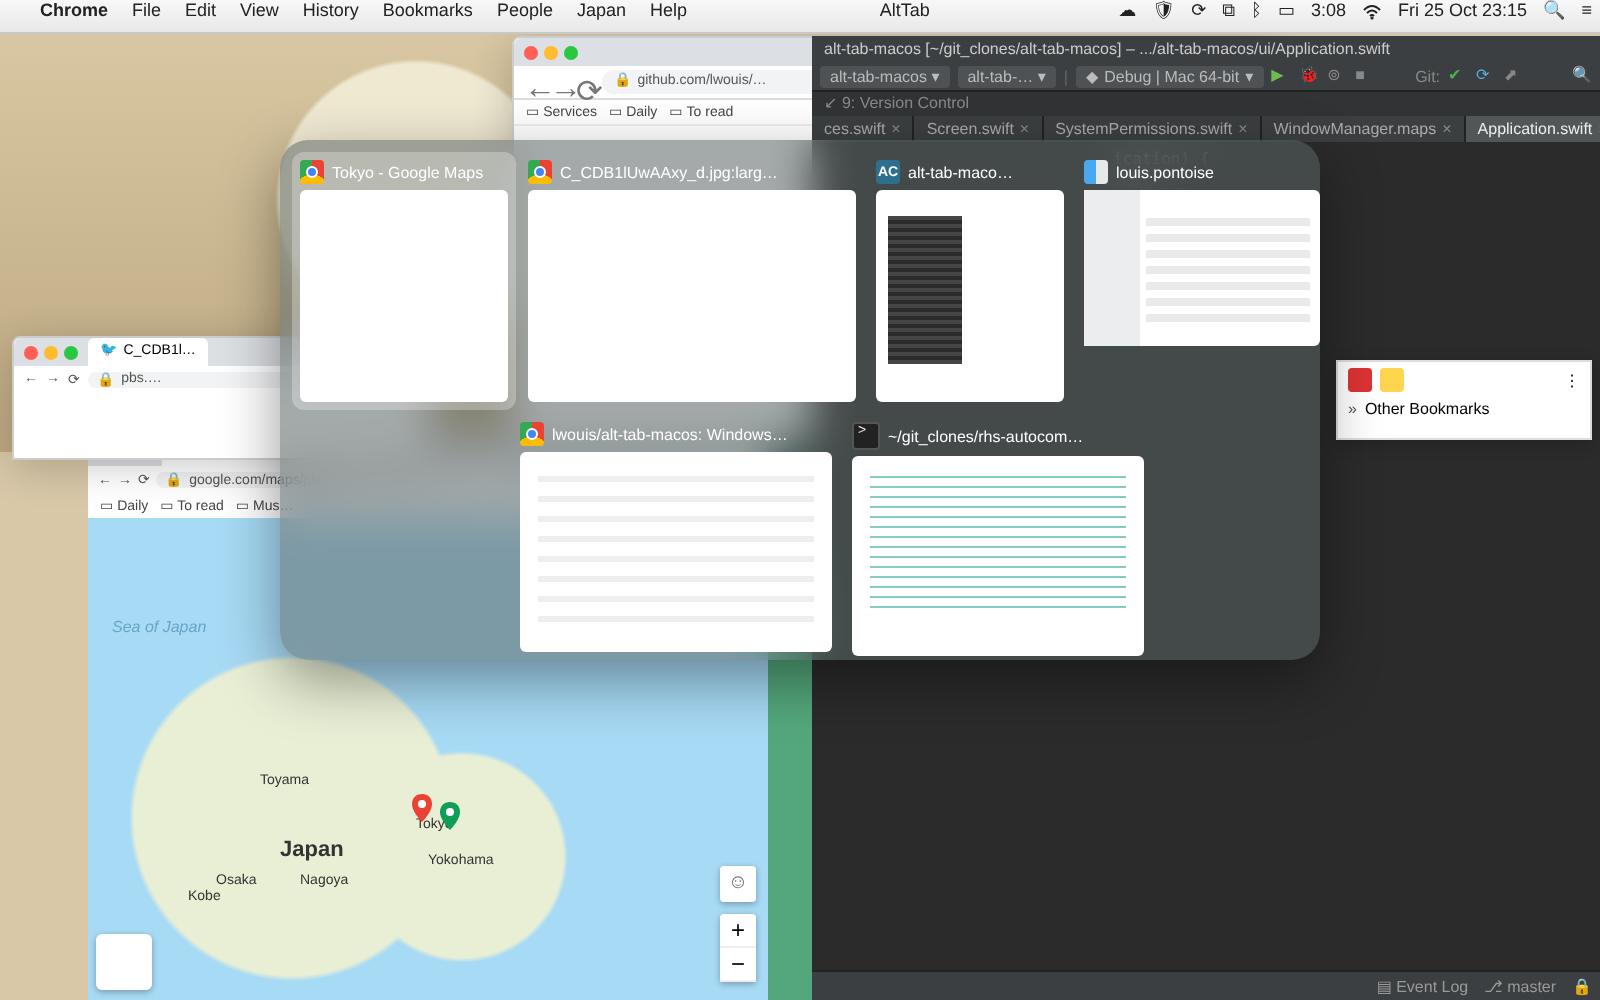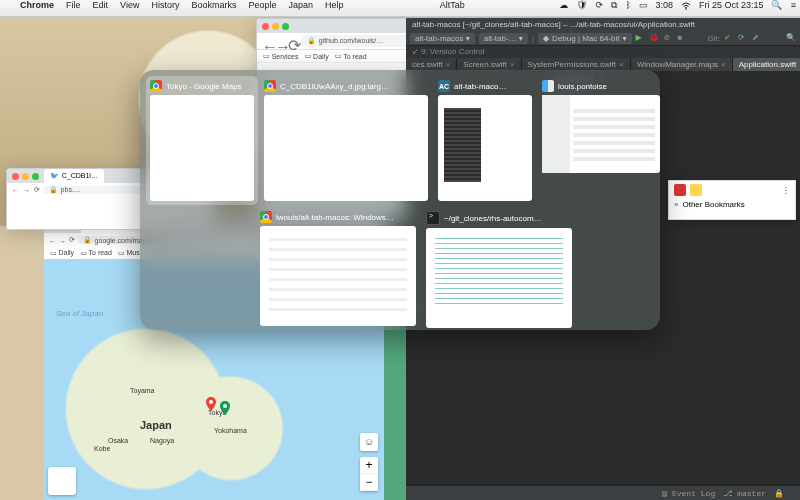--- a/index.html
+++ b/index.html
@@ -22,21 +22,21 @@
   .ide .toolbar .git{color:#888;font-size:8px;margin-left:16px;}
   .ide .toolbar .check{color:#4caf50;}
   .ide .vcbar{height:12px;background:#313335;padding-left:6px;font-size:8px;color:#888;line-height:12px;}
   .ide .tabs{height:14px;background:#3c3f41;display:flex;font-size:8px;}
   .ide .tab{padding:0 6px;line-height:14px;color:#aaa;border-right:1px solid #222;white-space:nowrap;display:flex;align-items:center;gap:3px;}
   .ide .tab.active{background:#515658;color:#eee;}
   .ide .tab .close{color:#888;}
   .ide .editor{position:absolute;top:53px;left:0;right:0;bottom:14px;background:#2b2b2b;padding:4px 6px;font-family:Menlo,monospace;font-size:8px;color:#aab;white-space:pre;}
   .ide .editor .kw{color:#cc7832;}
   .ide .editor .fn{color:#ffc66d;}
-  .ide .statusbar{position:absolute;left:0;right:0;bottom:0;height:14px;background:#3c3f41;border-top:1px solid #222;display:flex;align-items:center;justify-content:flex-end;gap:8px;padding:0 16px;font-size:8px;color:#999;font-family:Liberation Mono, monospace;}
+  .ide .statusbar{position:absolute;left:0;right:0;bottom:0;height:14px;background:#3c3f41;border-top:1px solid #222;display:flex;align-items:center;justify-content:flex-end;gap:8px;padding:0 4px;font-size:8px;color:#999;}
   .ide .statusbar .lock{color:#888;}
   
   .gh{position:absolute;top:18px;left:256px;width:380px;height:200px;background:#fff;border:1px solid #ccc;border-radius:4px 4px 0 0;z-index:9;box-shadow:0 4px 20px rgba(0,0,0,.2);}
   .gh .tabbar{height:14px;background:#dcdfe3;border-radius:4px 4px 0 0;display:flex;align-items:center;}
   .gh .traffic{display:flex;gap:3px;padding:0 5px;}
   .gh .dot{width:7px;height:7px;border-radius:50%;}
   .gh .dot.r{background:#ff5f57;} .gh .dot.y{background:#febc2e;} .gh .dot.g{background:#28c840;}
   .gh .btab{background:#fff;height:14px;border-radius:3px 3px 0 0;padding:0 8px;font-size:8px;line-height:14px;white-space:nowrap;overflow:hidden;max-width:160px;text-overflow:ellipsis;}
   .gh .addr{height:16px;display:flex;align-items:center;gap:3px;padding:0 5px;border-bottom:1px solid #ddd;}
   .gh .addr .nav-ico{width:10px;height:10px;color:#777;}

